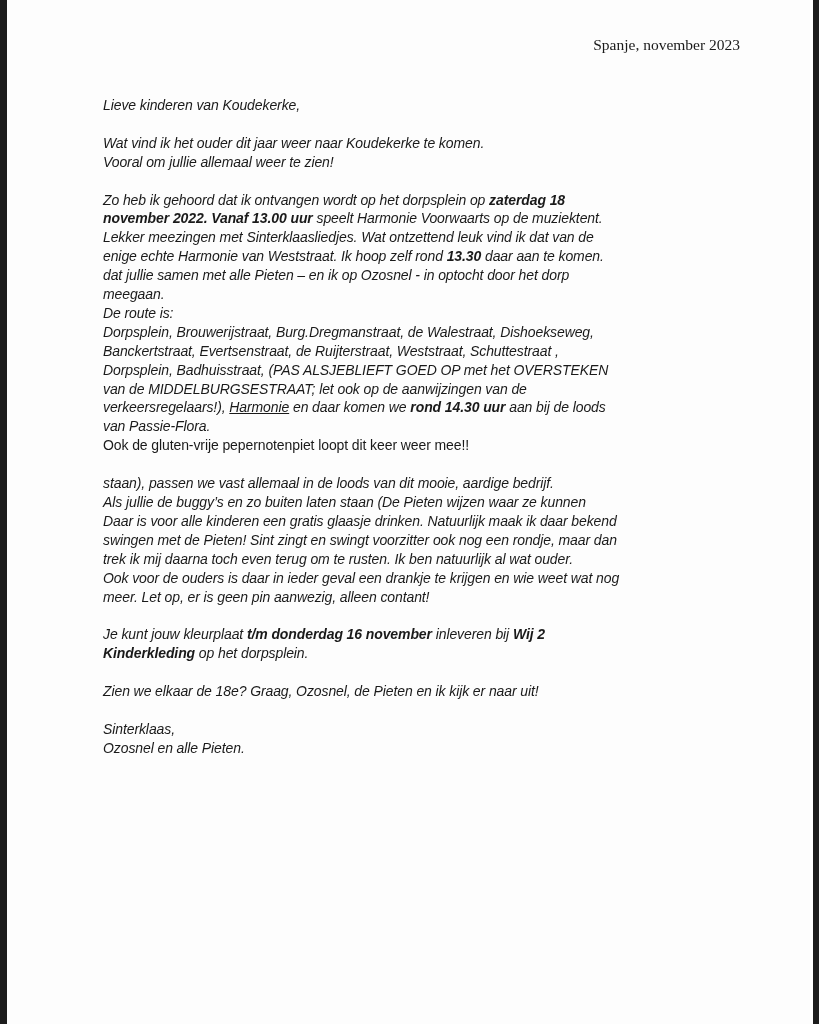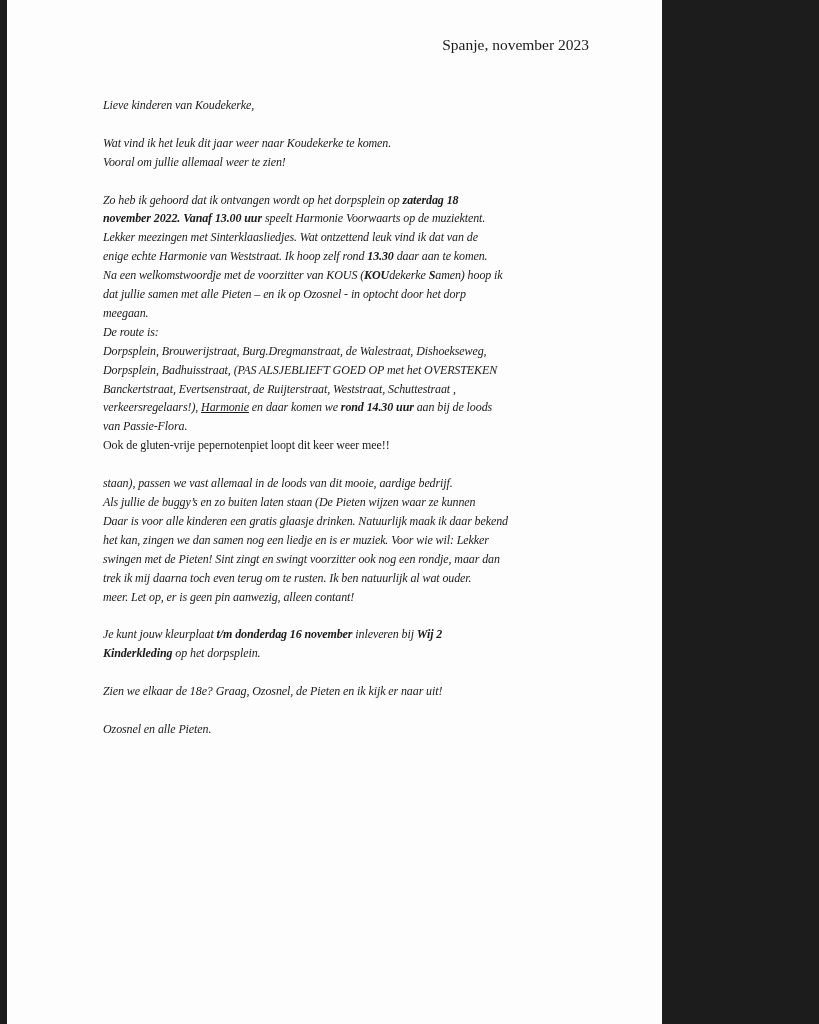--- a/index.html
+++ b/index.html
@@ -1,30 +1,30 @@
 <!DOCTYPE html>
 <html><head>
 <meta charset="utf-8">
 <style>
   html, body { margin: 0; padding: 0; }
   body {
     width: 819px; height: 1024px; background: #1c1c1c; overflow: hidden;
     position: relative;
   }
   .page {
-    position: absolute; left: 7px; top: 0; width: 655px; height: 1024px;
+    position: absolute; left: 7px; top: 0; width: 806px; height: 1024px;
     background: #fdfdfd;
   }
   .date {
     position: absolute; right: 73px; top: 36px;
     font-family: "Liberation Serif", serif; font-size: 15.5px; color: #1a1a1a;
   }
   .body-text {
     position: absolute; left: 96px; top: 96px; width: 640px;
-    font-family: Liberation Serif, serif; font-size: 12px;
+    font-family: Liberation Sans, sans-serif; font-size: 14px;
     line-height: 18.9px; color: #1a1a1a; font-style: italic;
     letter-spacing: -0.1px;
   }
   .body-text p { margin: 0 0 18.9px 0; }
   .body-text .ln { display: block; white-space: nowrap; }
   .upright { font-style: normal; }
   b { font-weight: bold; }
   u { text-decoration: underline; }
 </style>
 </head>
@@ -32,57 +32,58 @@
 
 <div class="page">
   <div class="date">Spanje, november 2023</div>
 
   <div class="body-text">
     <p>
         <span class="ln">Lieve kinderen van Koudekerke,</span>
       </p>
 
     <p>
-      <span class="ln">Wat vind ik het leuk dit jaar weer naar Koudekerke te komen.</span>
+      <span class="ln">Wat vind ik het ouder dit jaar weer naar Koudekerke te komen.</span>
       <span class="ln">Vooral om jullie allemaal weer te zien!</span>
     </p>
 
     <p>
       <span class="ln"><span>Zo heb ik gehoord dat ik ontvangen wordt op het dorpsplein op </span><b>zaterdag 18</b></span>
       <span class="ln"><b>november 2022. Vanaf 13.00 uur</b><span> speelt Harmonie Voorwaarts op de muziektent.</span></span>
       <span class="ln">Lekker meezingen met Sinterklaasliedjes. Wat ontzettend leuk vind ik dat van de</span>
       <span class="ln"><span>enige echte Harmonie van Weststraat. Ik hoop zelf rond </span><b>13.30</b><span> daar aan te komen.</span></span>
-      <span class="ln"><span>Na een welkomstwoordje met de voorzitter van KOUS (</span><b>KOU</b><span>dekerke </span><b>S</b><span>amen) hoop ik</span></span>
       <span class="ln">dat jullie samen met alle Pieten – en ik op Ozosnel -  in optocht door het dorp</span>
       <span class="ln">meegaan.</span>
       <span class="ln">De route is:</span>
       <span class="ln">Dorpsplein, Brouwerijstraat, Burg.Dregmanstraat, de Walestraat, Dishoekseweg,</span>
+      <span class="ln">Banckertstraat, Evertsenstraat, de Ruijterstraat, Weststraat, Schuttestraat ,</span>
       <span class="ln">Dorpsplein, Badhuisstraat, (PAS ALSJEBLIEFT GOED OP met het OVERSTEKEN</span>
-      <span class="ln">Banckertstraat, Evertsenstraat, de Ruijterstraat, Weststraat, Schuttestraat ,</span>
+      <span class="ln">van de MIDDELBURGSESTRAAT; let ook op de aanwijzingen van de</span>
       <span class="ln"><span>verkeersregelaars!), </span><u>Harmonie</u><span> en daar komen we </span><b>rond 14.30 uur</b><span> aan bij de loods</span></span>
       <span class="ln">van Passie-Flora.</span>
       <span class="ln upright">Ook de gluten-vrije pepernotenpiet loopt dit keer weer mee!!</span>
     </p>
 
     <p>
       <span class="ln">staan), passen we vast allemaal in de loods van dit mooie, aardige bedrijf.</span>
       <span class="ln">Als jullie de buggy’s en zo buiten laten staan (De Pieten wijzen waar ze kunnen</span>
       <span class="ln">Daar is voor alle kinderen een gratis glaasje drinken. Natuurlijk maak ik daar bekend</span>
-      <span class="ln">het kan, zingen we dan samen nog een liedje en is er muziek. Voor wie wil: Lekker</span>
       <span class="ln">swingen met de Pieten! Sint zingt en swingt voorzitter ook nog een rondje, maar dan</span>
       <span class="ln">trek ik mij daarna toch even terug om te rusten. Ik ben natuurlijk al wat ouder.</span>
+      <span class="ln">Ook voor de ouders is daar in ieder geval een drankje te krijgen en wie weet wat nog</span>
       <span class="ln">meer. Let op, er is geen pin aanwezig, alleen contant!</span>
     </p>
 
     <p>
       <span class="ln"><span>Je kunt jouw kleurplaat </span><b>t/m donderdag 16 november</b><span> inleveren bij </span><b>Wij 2</b></span>
       <span class="ln"><b>Kinderkleding</b><span> op het dorpsplein.</span></span>
     </p>
 
     <p>
         <span class="ln">Zien we elkaar de 18e? Graag, Ozosnel, de Pieten en ik kijk er naar uit!</span>
       </p>
 
     <p>
+      <span class="ln">Sinterklaas,</span>
       <span class="ln">Ozosnel en alle Pieten.</span>
     </p>
   </div>
 </div>
 
 </body></html>

